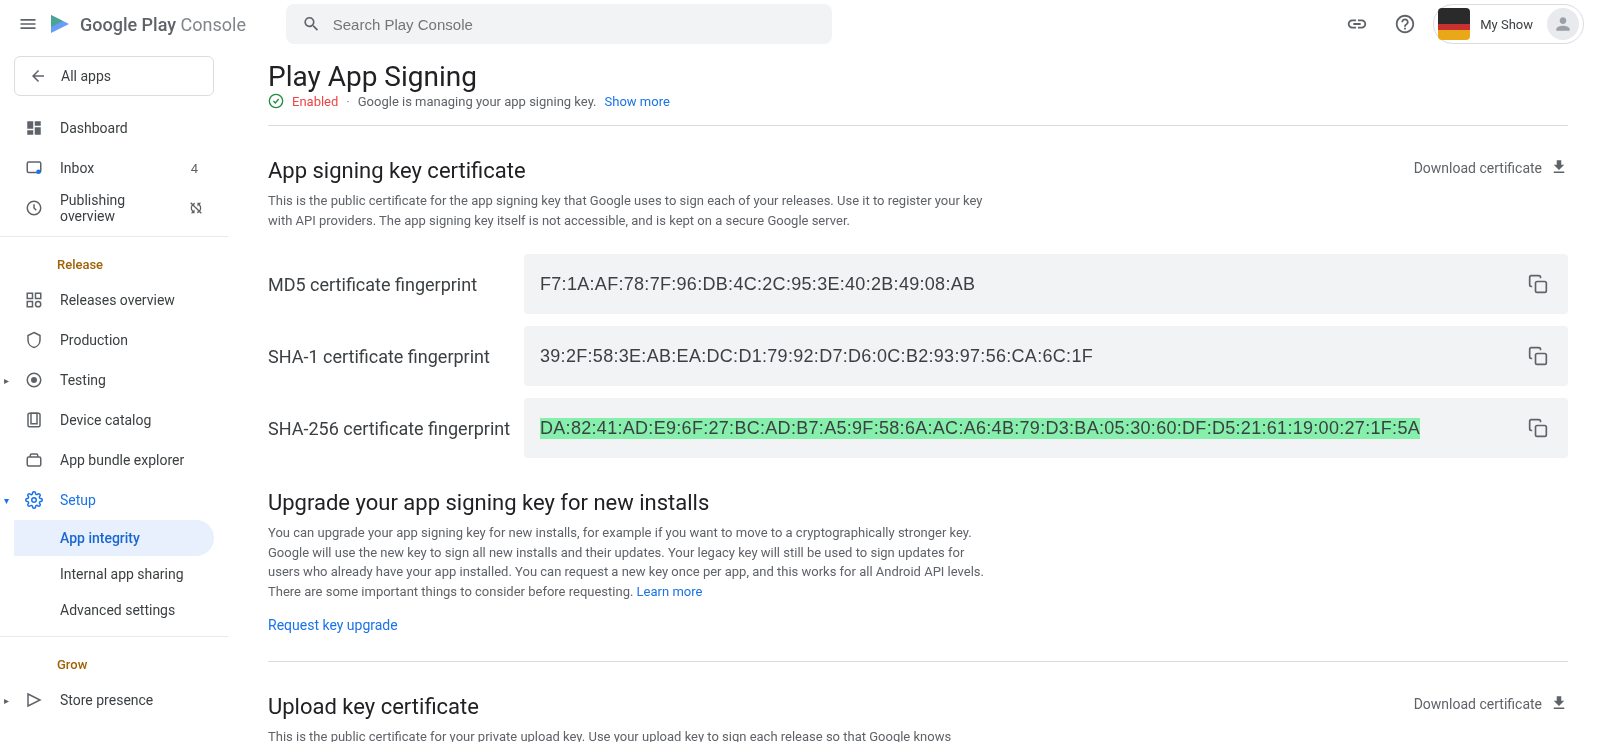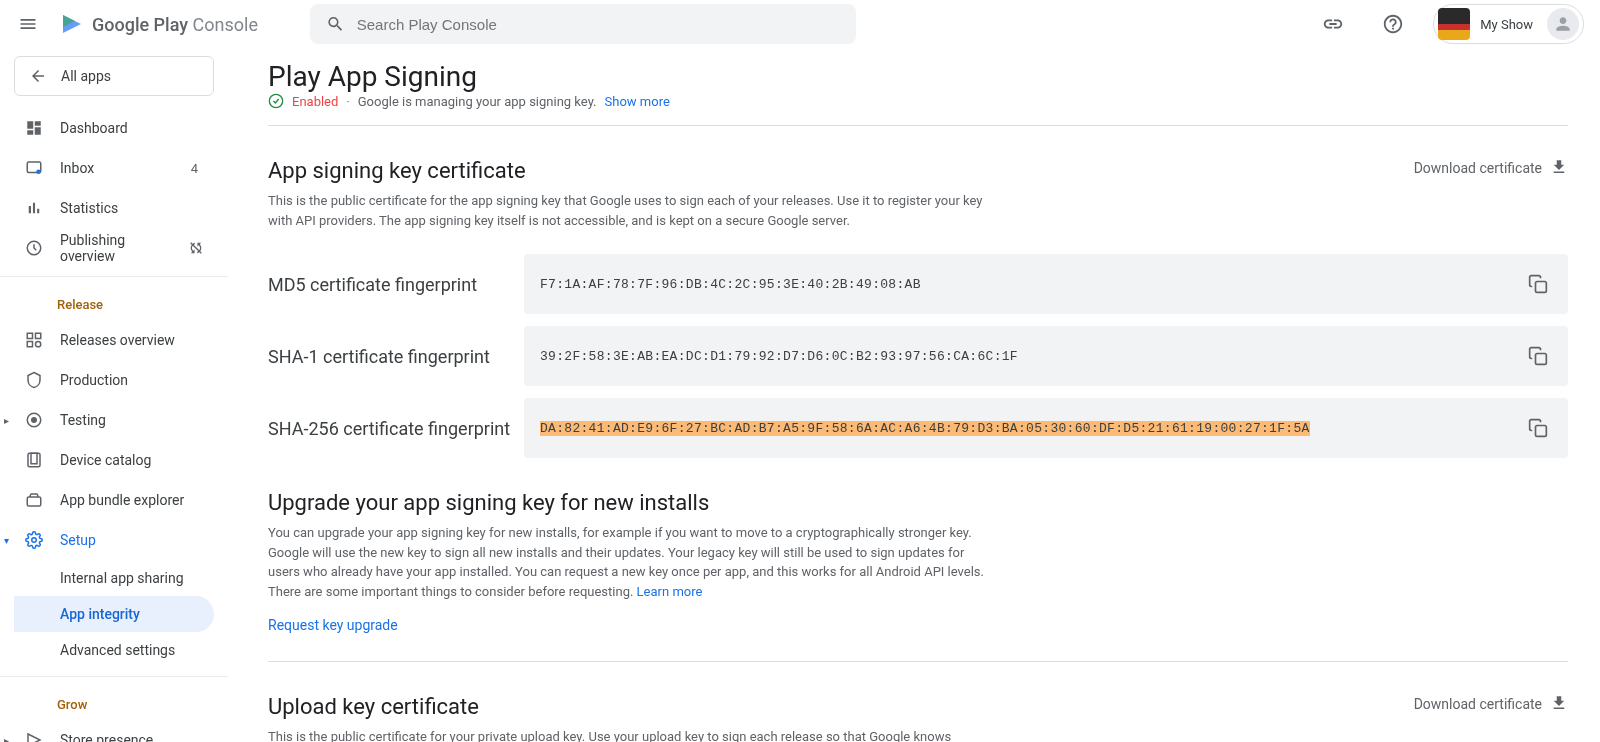--- a/index.html
+++ b/index.html
@@ -1,18 +1,18 @@
 <!DOCTYPE html>
 <html><head>
   <meta charset="utf-8">
   <style>
     * { box-sizing: border-box; margin: 0; padding: 0; }
     body { font-family: 'Google Sans', Roboto, Arial, sans-serif; font-size: 14px; color: #202124; background: #fff; }
     
-    .header { display: flex; align-items: center; height: 48px; padding: 0 16px; gap: 20px; }
+    .header { display: flex; align-items: center; height: 48px; padding: 0 16px; gap: 8px; }
     .menu-icon { width: 24px; height: 24px; display: flex; align-items: center; justify-content: center; cursor: pointer; }
     .logo-wrap { display: flex; align-items: center; gap: 8px; }
     .logo-icon { width: 24px; height: 24px; }
     .logo-text { font-size: 18px; color: #5f6368; font-weight: 400; }
     .logo-text .bold { color: #5f6368; font-weight: 500; }
     .logo-text .light { color: #80868b; }
     .search-box { flex: 0 0 546px; margin-left: 32px; height: 40px; background: #f1f3f4; border-radius: 8px; display: flex; align-items: center; padding: 0 16px; gap: 12px; }
     .search-box input { border: none; background: transparent; outline: none; font-size: 15px; color: #5f6368; width: 100%; }
     .header-spacer { flex: 1; }
     .header-icon { width: 40px; height: 40px; display: flex; align-items: center; justify-content: center; cursor: pointer; color: #5f6368; }
@@ -51,22 +51,22 @@
     .section { margin-top: 32px; }
     .section-head { display: flex; align-items: flex-start; justify-content: space-between; }
     .section-heading { font-size: 22px; font-weight: 400; color: #202124; margin-bottom: 8px; }
     .section-desc { font-size: 13px; color: #5f6368; max-width: 720px; line-height: 1.5; }
     .download-link { display: flex; align-items: flex-end; gap: 8px; font-size: 14px; color: #5f6368; cursor: pointer; white-space: nowrap; }
     
     .fp-table { margin-top: 24px; }
     .fp-row { display: flex; align-items: center; margin-bottom: 12px; }
     .fp-label { width: 256px; font-size: 18px; color: #3c4043; }
     .fp-value-box { flex: 1; background: #f1f3f4; border-radius: 4px; padding: 16px 16px; display: flex; align-items: center; justify-content: space-between; }
-    .fp-value { font-family: Liberation Mono, monospace; font-size: 13px; color: #3c4043; letter-spacing: 0.3px; }
-    .fp-value.highlighted { background: #fdba74; }
+    .fp-value { font-family: Liberation Sans, sans-serif; font-size: 18px; color: #3c4043; letter-spacing: 0.3px; }
+    .fp-value.highlighted { background: #86efac; }
     .copy-btn { cursor: pointer; color: #5f6368; padding: 4px; }
     
     .link-text { color: #1a73e8; cursor: pointer; }
     .request-link { color: #1a73e8; font-size: 14px; cursor: pointer; display: inline-block; margin-top: 16px; }
     .section-divider-full { height: 1px; background: #dadce0; margin-top: 28px; }
     
     svg { display: block; }
   </style>
 </head>
 <body>
@@ -134,28 +134,20 @@
           <svg width="18" height="18" viewBox="0 0 24 24" fill="none" stroke="#5f6368" stroke-width="2">
             <rect x="3" y="4" width="18" height="14" rx="2"></rect>
             <circle cx="18" cy="17" r="3" fill="#1a73e8" stroke="none"></circle>
           </svg>
         </span>
       <span class="label">Inbox</span>
       <span class="badge">4</span>
     </div>
     <div class="nav-item">
       <span class="icon">
-          <svg width="18" height="18" viewBox="0 0 24 24" fill="#5f6368">
-            <path d="M5 9.2h3V19H5zM10.6 5h2.8v14h-2.8zm5.6 8H19v6h-2.8z"></path>
-          </svg>
-        </span>
-      <span class="label">Statistics</span>
-    </div>
-    <div class="nav-item">
-      <span class="icon">
           <svg width="18" height="18" viewBox="0 0 24 24" fill="none" stroke="#5f6368" stroke-width="2">
             <circle cx="12" cy="12" r="9"></circle>
             <path d="M12 7v5l3 3"></path>
           </svg>
         </span>
       <span class="label">Publishing overview</span>
       <span class="trailing">
           <svg width="16" height="16" viewBox="0 0 24 24" fill="#5f6368">
             <path d="M12 4V1L8 5l4 4V6c3.31 0 6 2.69 6 6 0 1.01-.25 1.97-.7 2.8l1.46 1.46A7.93 7.93 0 0020 12c0-4.42-3.58-8-8-8zm0 14c-3.31 0-6-2.69-6-6 0-1.01.25-1.97.7-2.8L5.24 7.74A7.93 7.93 0 004 12c0 4.42 3.58 8 8 8v3l4-4-4-4v3z" transform="rotate(45 12 12)"></path>
             <line x1="4" y1="4" x2="20" y2="20" stroke="#5f6368" stroke-width="2"></line>
@@ -216,22 +208,22 @@
     <div class="nav-item expandable active">
       <span class="chevron">▾</span>
       <span class="icon">
           <svg width="18" height="18" viewBox="0 0 24 24" fill="none" stroke="#1a73e8" stroke-width="2">
             <circle cx="12" cy="12" r="3"></circle>
             <path d="M19.4 15a1.65 1.65 0 00.33 1.82l.06.06a2 2 0 11-2.83 2.83l-.06-.06a1.65 1.65 0 00-1.82-.33 1.65 1.65 0 00-1 1.51V21a2 2 0 11-4 0v-.09A1.65 1.65 0 009 19.4a1.65 1.65 0 00-1.82.33l-.06.06a2 2 0 11-2.83-2.83l.06-.06a1.65 1.65 0 00.33-1.82 1.65 1.65 0 00-1.51-1H3a2 2 0 110-4h.09A1.65 1.65 0 004.6 9a1.65 1.65 0 00-.33-1.82l-.06-.06a2 2 0 112.83-2.83l.06.06a1.65 1.65 0 001.82.33H9a1.65 1.65 0 001-1.51V3a2 2 0 114 0v.09a1.65 1.65 0 001 1.51 1.65 1.65 0 001.82-.33l.06-.06a2 2 0 112.83 2.83l-.06.06a1.65 1.65 0 00-.33 1.82V9a1.65 1.65 0 001.51 1H21a2 2 0 110 4h-.09a1.65 1.65 0 00-1.51 1z"></path>
           </svg>
         </span>
       <span class="label">Setup</span>
     </div>
+    <div class="sub-item selected">App integrity</div>
     <div class="sub-item">Internal app sharing</div>
-    <div class="sub-item selected">App integrity</div>
     <div class="sub-item">Advanced settings</div>
 
     <div class="section-divider"></div>
     <div class="section-title">Grow</div>
 
     <div class="nav-item expandable">
       <span class="chevron">▸</span>
       <span class="icon">
           <svg width="18" height="18" viewBox="0 0 24 24" fill="none" stroke="#5f6368" stroke-width="2">
             <path d="M4 4l16 8-16 8V4z"></path>

